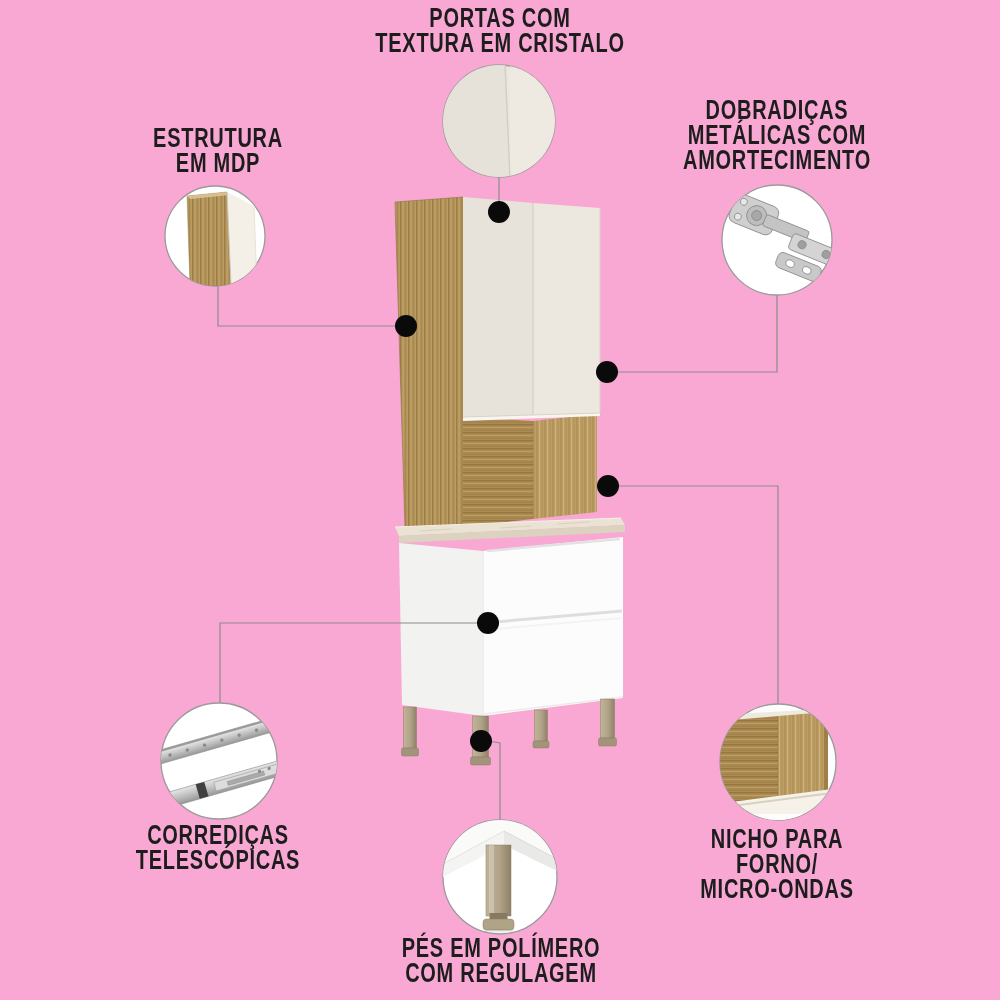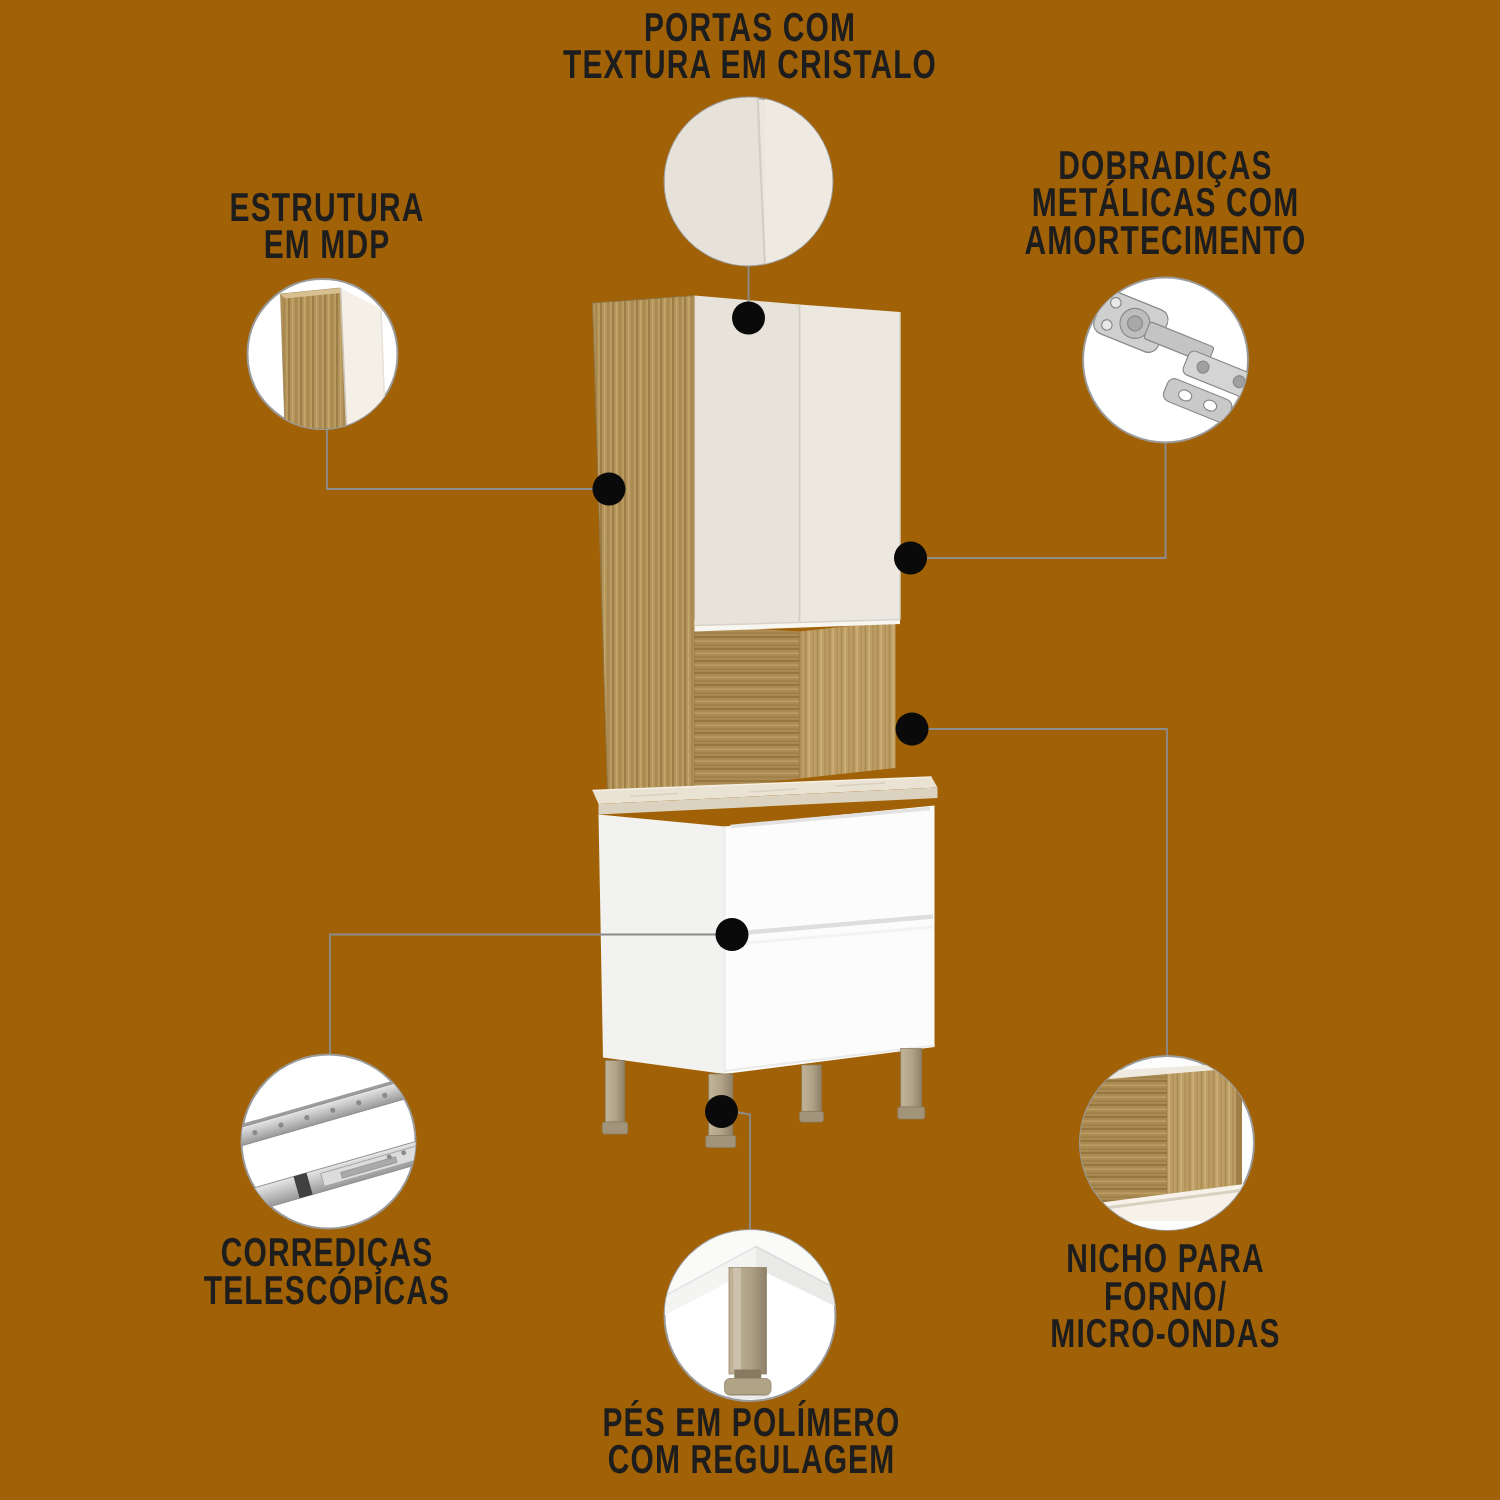--- a/index.html
+++ b/index.html
@@ -1,17 +1,17 @@
 <!DOCTYPE html>
 <html><head>
 <meta charset="utf-8">
 <style>
   html,body{margin:0;padding:0;background:#ffffff;}
   .stage{
-    position:relative;width:1000px;height:1000px;background:#a16207;
+    position:relative;width:1000px;height:1000px;background:#f9a8d4;
     overflow:hidden;font-family:"Liberation Sans",sans-serif;
   }
   .art{position:absolute;left:0;top:0;}
   .callout-label{
     position:absolute;color:#1d1d1d;text-align:center;white-space:pre-line;
     font:700 27px/25px "Liberation Sans",sans-serif;letter-spacing:1px;
     transform:translateX(-50%) scaleX(0.74);transform-origin:center top;
   }
 </style>
 </head>

